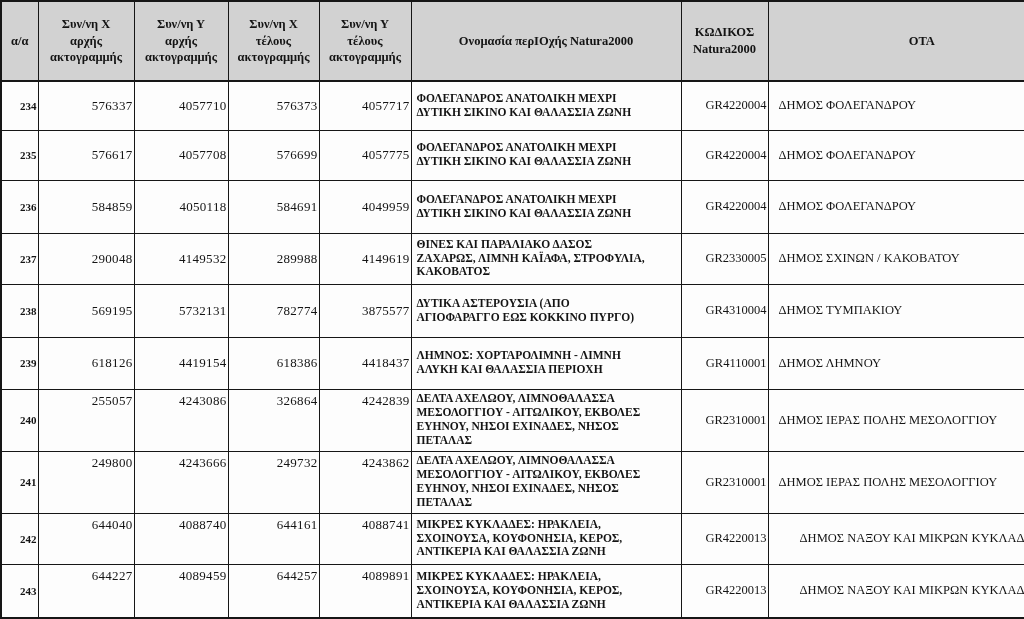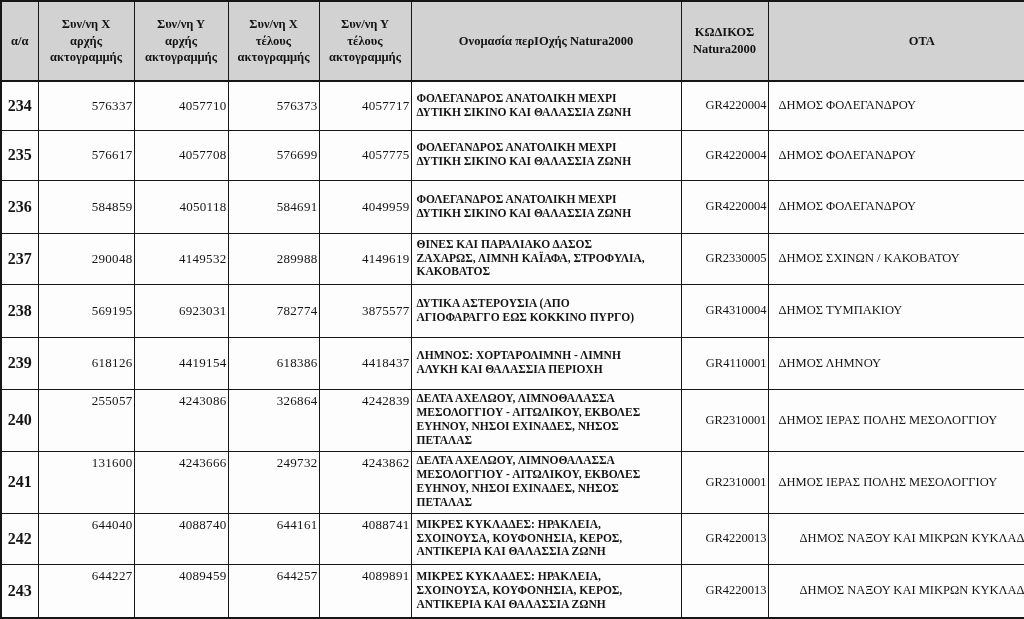--- a/index.html
+++ b/index.html
@@ -29,23 +29,23 @@
     line-height: 1.35;
     text-align: center;
     vertical-align: middle;
     white-space: pre-line;
     border-bottom: 2px solid #161616;
     padding: 2px;
   }
   tbody td { background: #fdfdfd; }
   td.aa {
     font-weight: bold;
-    text-align: center;
-    vertical-align: middle;
-    font-size: 16px;
+    text-align: right;
+    vertical-align: middle;
+    font-size: 11px;
   }
   td.num {
     text-align: right;
     vertical-align: middle;
     font-size: 13px;
     letter-spacing: 0.3px;
   }
   td.num.top {
     vertical-align: top;
     padding-top: 3px;
@@ -151,21 +151,21 @@
         <td class="num">4149619</td>
         <td class="name">ΘΙΝΕΣ ΚΑΙ ΠΑΡΑΛΙΑΚΟ ΔΑΣΟΣ
 ΖΑΧΑΡΩΣ, ΛΙΜΝΗ ΚΑΪΑΦΑ, ΣΤΡΟΦΥΛΙΑ,
 ΚΑΚΟΒΑΤΟΣ</td>
         <td class="code">GR2330005</td>
         <td class="ota">ΔΗΜΟΣ ΣΧΙΝΩΝ / ΚΑΚΟΒΑΤΟΥ</td>
       </tr>
       <tr style="height: 53px;">
         <td class="aa">238</td>
         <td class="num">569195</td>
-        <td class="num">6923031</td>
+        <td class="num">5732131</td>
         <td class="num">782774</td>
         <td class="num">3875577</td>
         <td class="name">ΔΥΤΙΚΑ ΑΣΤΕΡΟΥΣΙΑ (ΑΠΟ
 ΑΓΙΟΦΑΡΑΓΓΟ ΕΩΣ ΚΟΚΚΙΝΟ ΠΥΡΓΟ)</td>
         <td class="code">GR4310004</td>
         <td class="ota">ΔΗΜΟΣ ΤΥΜΠΑΚΙΟΥ</td>
       </tr>
       <tr style="height: 52px;">
         <td class="aa">239</td>
         <td class="num">618126</td>
@@ -185,21 +185,21 @@
         <td class="num top">4242839</td>
         <td class="name">ΔΕΛΤΑ ΑΧΕΛΩΟΥ, ΛΙΜΝΟΘΑΛΑΣΣΑ
 ΜΕΣΟΛΟΓΓΙΟΥ - ΑΙΤΩΛΙΚΟΥ, ΕΚΒΟΛΕΣ
 ΕΥΗΝΟΥ, ΝΗΣΟΙ ΕΧΙΝΑΔΕΣ, ΝΗΣΟΣ
 ΠΕΤΑΛΑΣ</td>
         <td class="code">GR2310001</td>
         <td class="ota">ΔΗΜΟΣ ΙΕΡΑΣ ΠΟΛΗΣ ΜΕΣΟΛΟΓΓΙΟΥ</td>
       </tr>
       <tr style="height: 62px;">
         <td class="aa">241</td>
-        <td class="num top">131600</td>
+        <td class="num top">249800</td>
         <td class="num top">4243666</td>
         <td class="num top">249732</td>
         <td class="num top">4243862</td>
         <td class="name">ΔΕΛΤΑ ΑΧΕΛΩΟΥ, ΛΙΜΝΟΘΑΛΑΣΣΑ
 ΜΕΣΟΛΟΓΓΙΟΥ - ΑΙΤΩΛΙΚΟΥ, ΕΚΒΟΛΕΣ
 ΕΥΗΝΟΥ, ΝΗΣΟΙ ΕΧΙΝΑΔΕΣ, ΝΗΣΟΣ
 ΠΕΤΑΛΑΣ</td>
         <td class="code">GR2310001</td>
         <td class="ota">ΔΗΜΟΣ ΙΕΡΑΣ ΠΟΛΗΣ ΜΕΣΟΛΟΓΓΙΟΥ</td>
       </tr>

